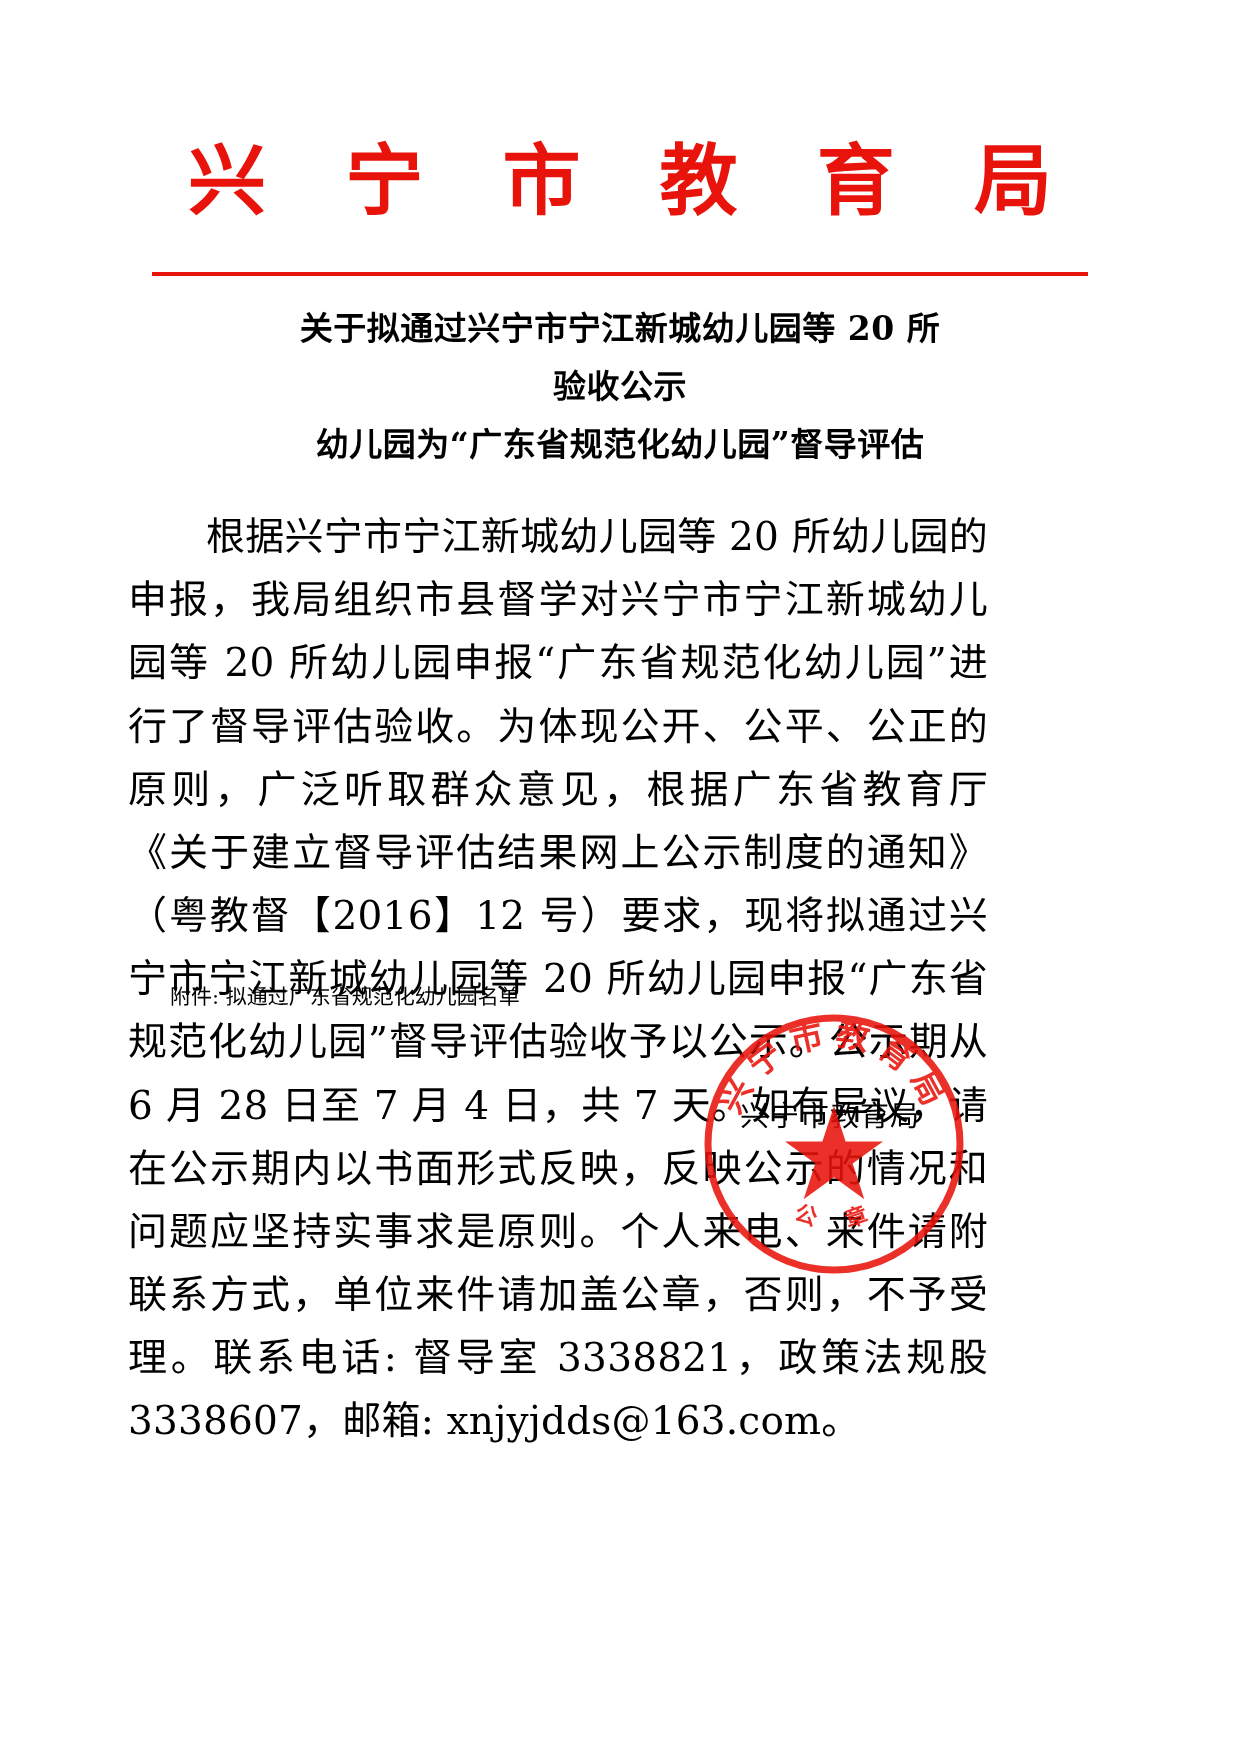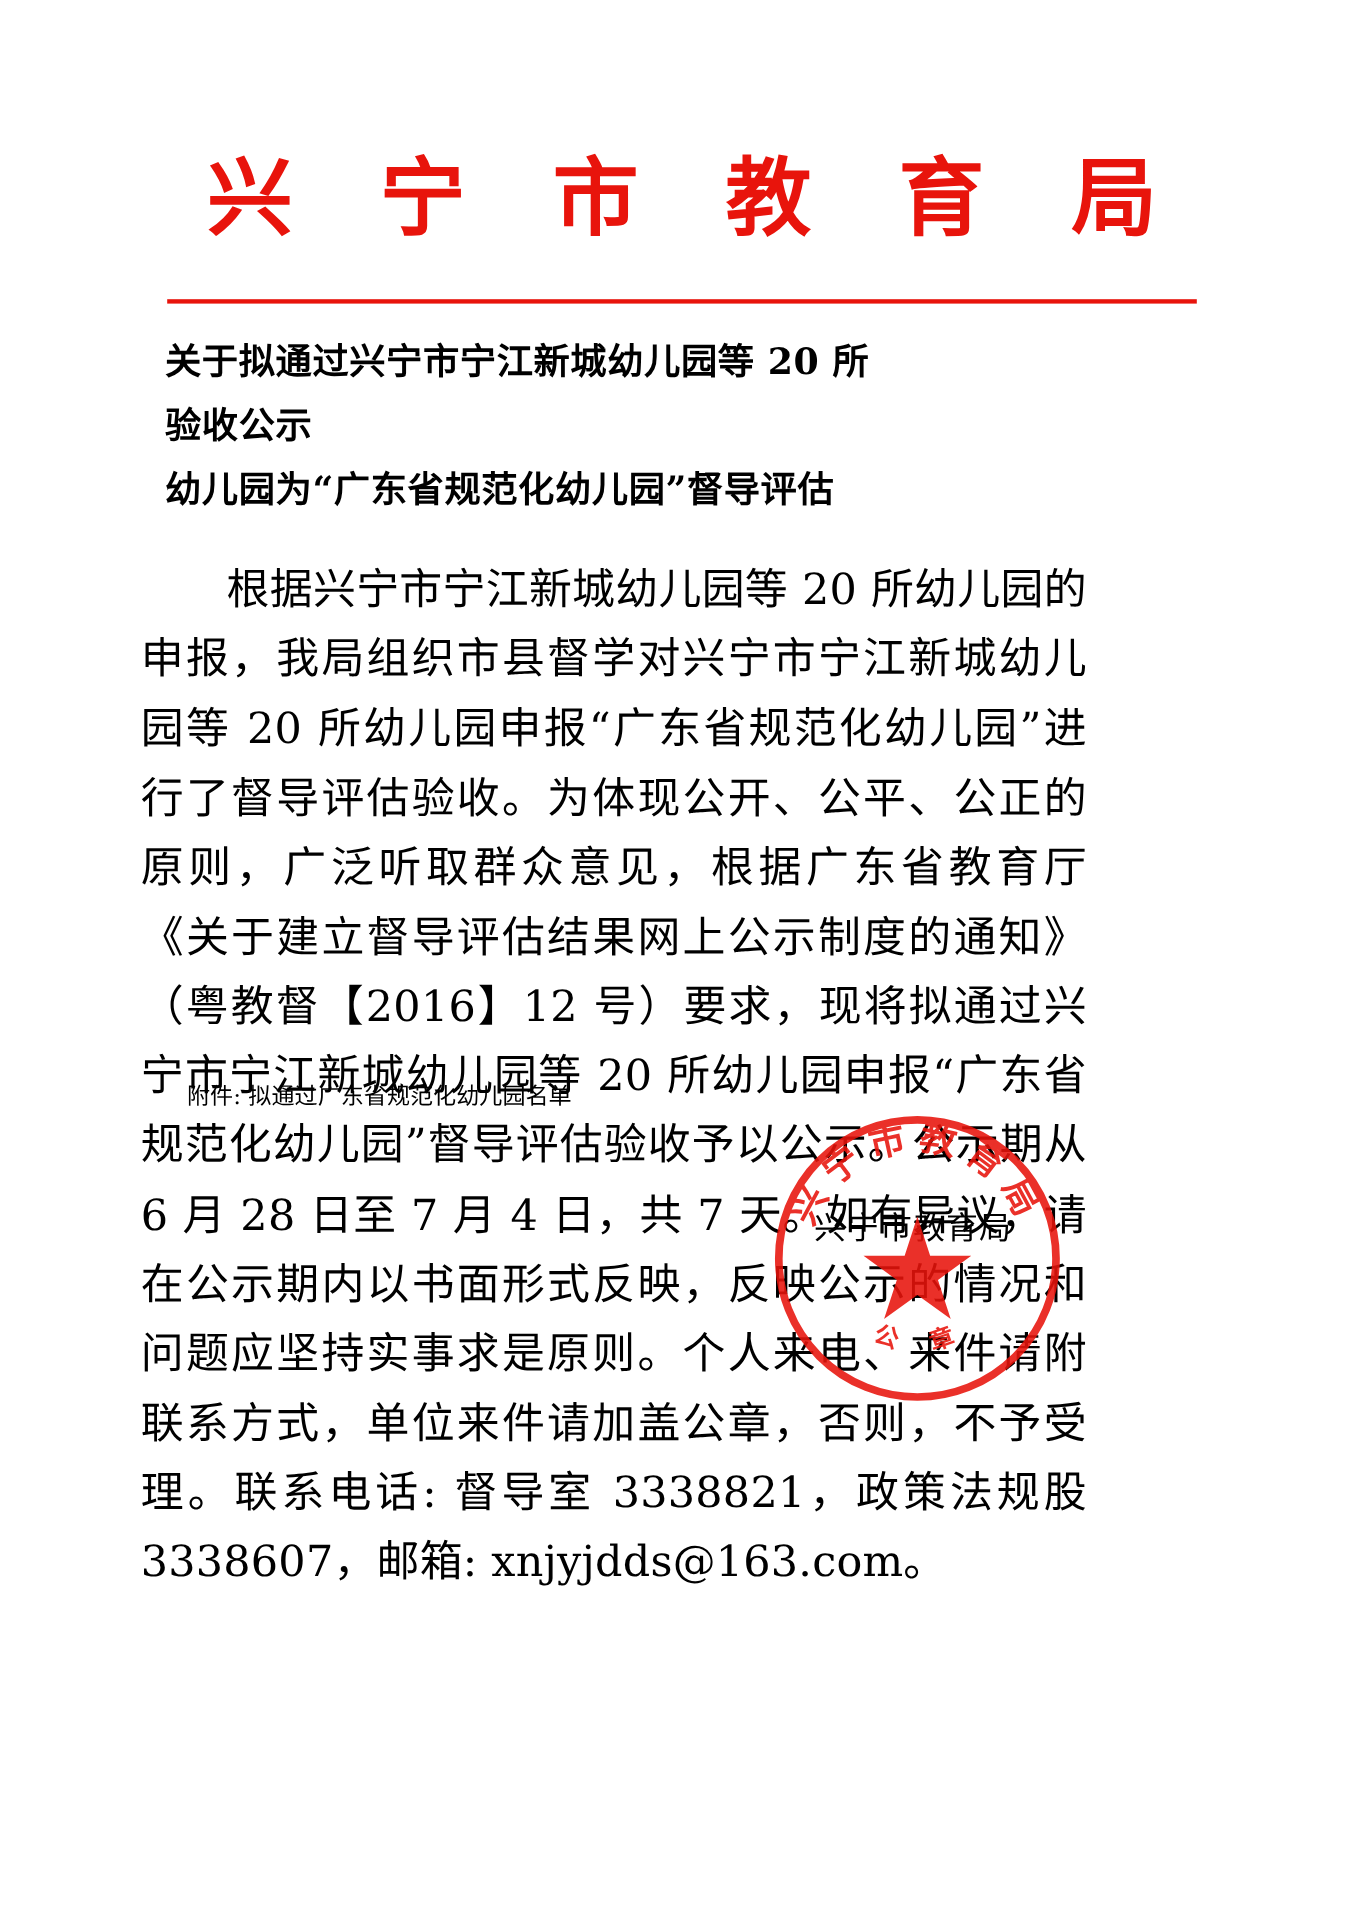--- a/index.html
+++ b/index.html
@@ -50,20 +50,21 @@
     height: 4px;
     background: #e8140c;
   }
 
   
   .doc-title {
     position: absolute;
     left: 150px;
     top: 300px;
     width: 940px;
+    text-align: center;
     font-weight: bold;
     font-size: 33px;
     line-height: 1.75;
     letter-spacing: 0.5px;
   }
   .doc-title .tline { display: block; white-space: nowrap; }
 
   
   .body-text {
     position: absolute;

